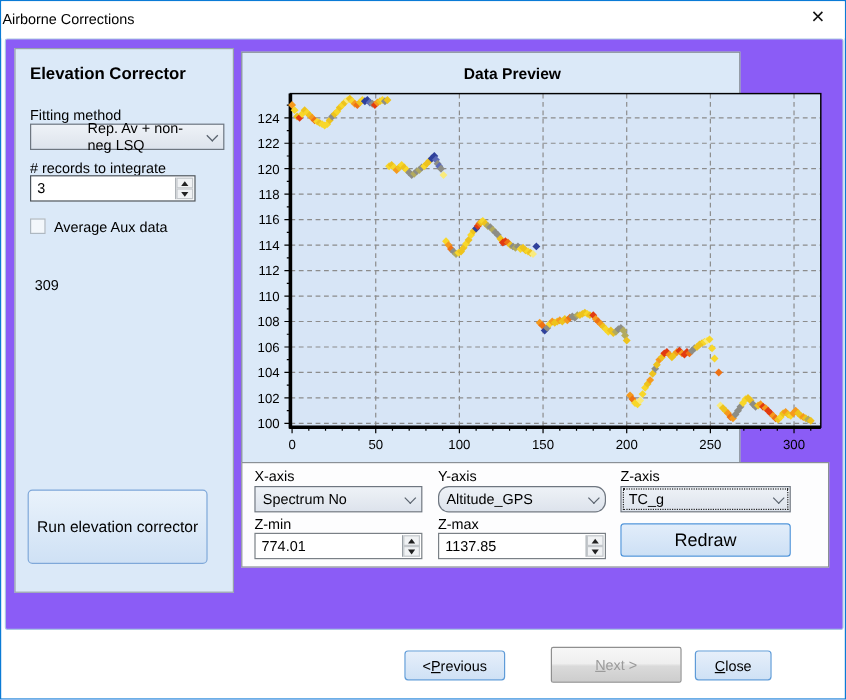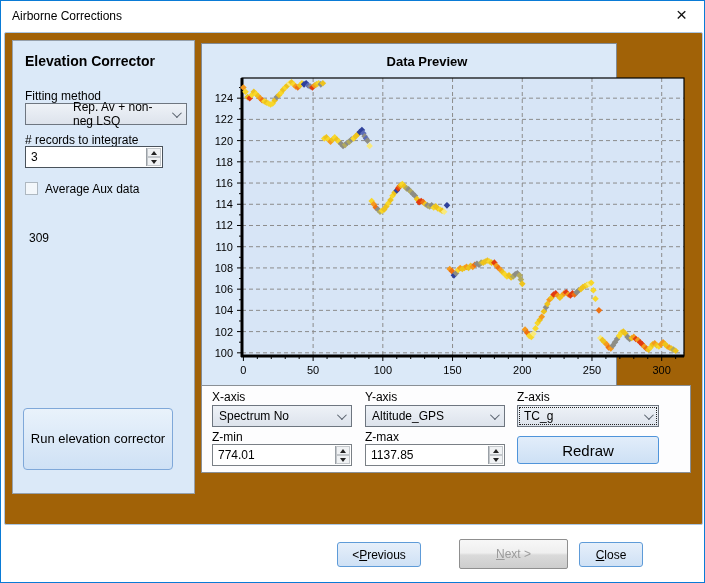--- a/index.html
+++ b/index.html
@@ -4,27 +4,27 @@
 <style>
   * { margin:0; padding:0; box-sizing:border-box; }
   html,body { background:#fff; }
   body { font-family:"Liberation Sans", sans-serif; font-size:12px; color:#000; }
 
   .window { position:relative; width:705px; height:583px; background:#fff;
             border:1px solid #0a7bd6; outline:1px solid #0a7bd6; overflow:hidden; }
 
   
   .titlebar { position:absolute; left:0; top:0; width:100%; height:31px; background:#fff; }
-  .titlebar .title { position:absolute; left:11px; top:8px; font-size:12px; color:#000; }
+  .titlebar .title { position:absolute; left:1px; top:8px; font-size:12px; color:#000; }
   .close-btn { position:absolute; right:0; top:0; width:45px; height:30px; text-align:center;
                line-height:28px; font-size:19px; color:#111; cursor:default; }
 
   
   .content { position:absolute; left:3px; top:31px; width:699px; height:493px;
-             background:#a16207; border:1px solid #aac6e4; border-radius:2px; }
+             background:#8b5cf6; border:1px solid #aac6e4; border-radius:2px; }
 
   
   .left-panel { position:absolute; left:7px; top:7px; width:183px; height:454px;
                 background:#dbe9f8; border:1px solid #96a0ab; }
   .lp-heading { position:absolute; left:12px; top:12px; font-size:14px; font-weight:bold; }
   .lbl { position:absolute; font-size:12px; color:#000; }
 
   .combo { position:absolute; height:22px; background:linear-gradient(#eef2f7,#dde3ec);
            border:1px solid #6e7680; display:flex; align-items:center; padding:0 20px 0 6px; }
   .combo .chevron { position:absolute; right:7px; top:7px; width:7px; height:7px;
@@ -438,21 +438,21 @@
     </div>
 
     <div class="controls-panel">
       <div class="lbl" style="left:10px; top:4px;">X-axis</div>
       <div class="combo" style="left:10px; top:19px; width:140px;">
         <span>Spectrum No</span>
         <span class="chevron"></span>
       </div>
 
       <div class="lbl" style="left:163px; top:4px;">Y-axis</div>
-      <div class="combo" style="left:163px; top:19px; width:140px;">
+      <div class="combo" style="left:163px; top:19px; width:140px;border-radius:9px;">
         <span>Altitude_GPS</span>
         <span class="chevron"></span>
       </div>
 
       <div class="lbl" style="left:315px; top:4px;">Z-axis</div>
       <div class="combo focused" style="left:315px; top:19px; width:142px;">
         <span>TC_g</span>
         <span class="chevron"></span>
       </div>
 

